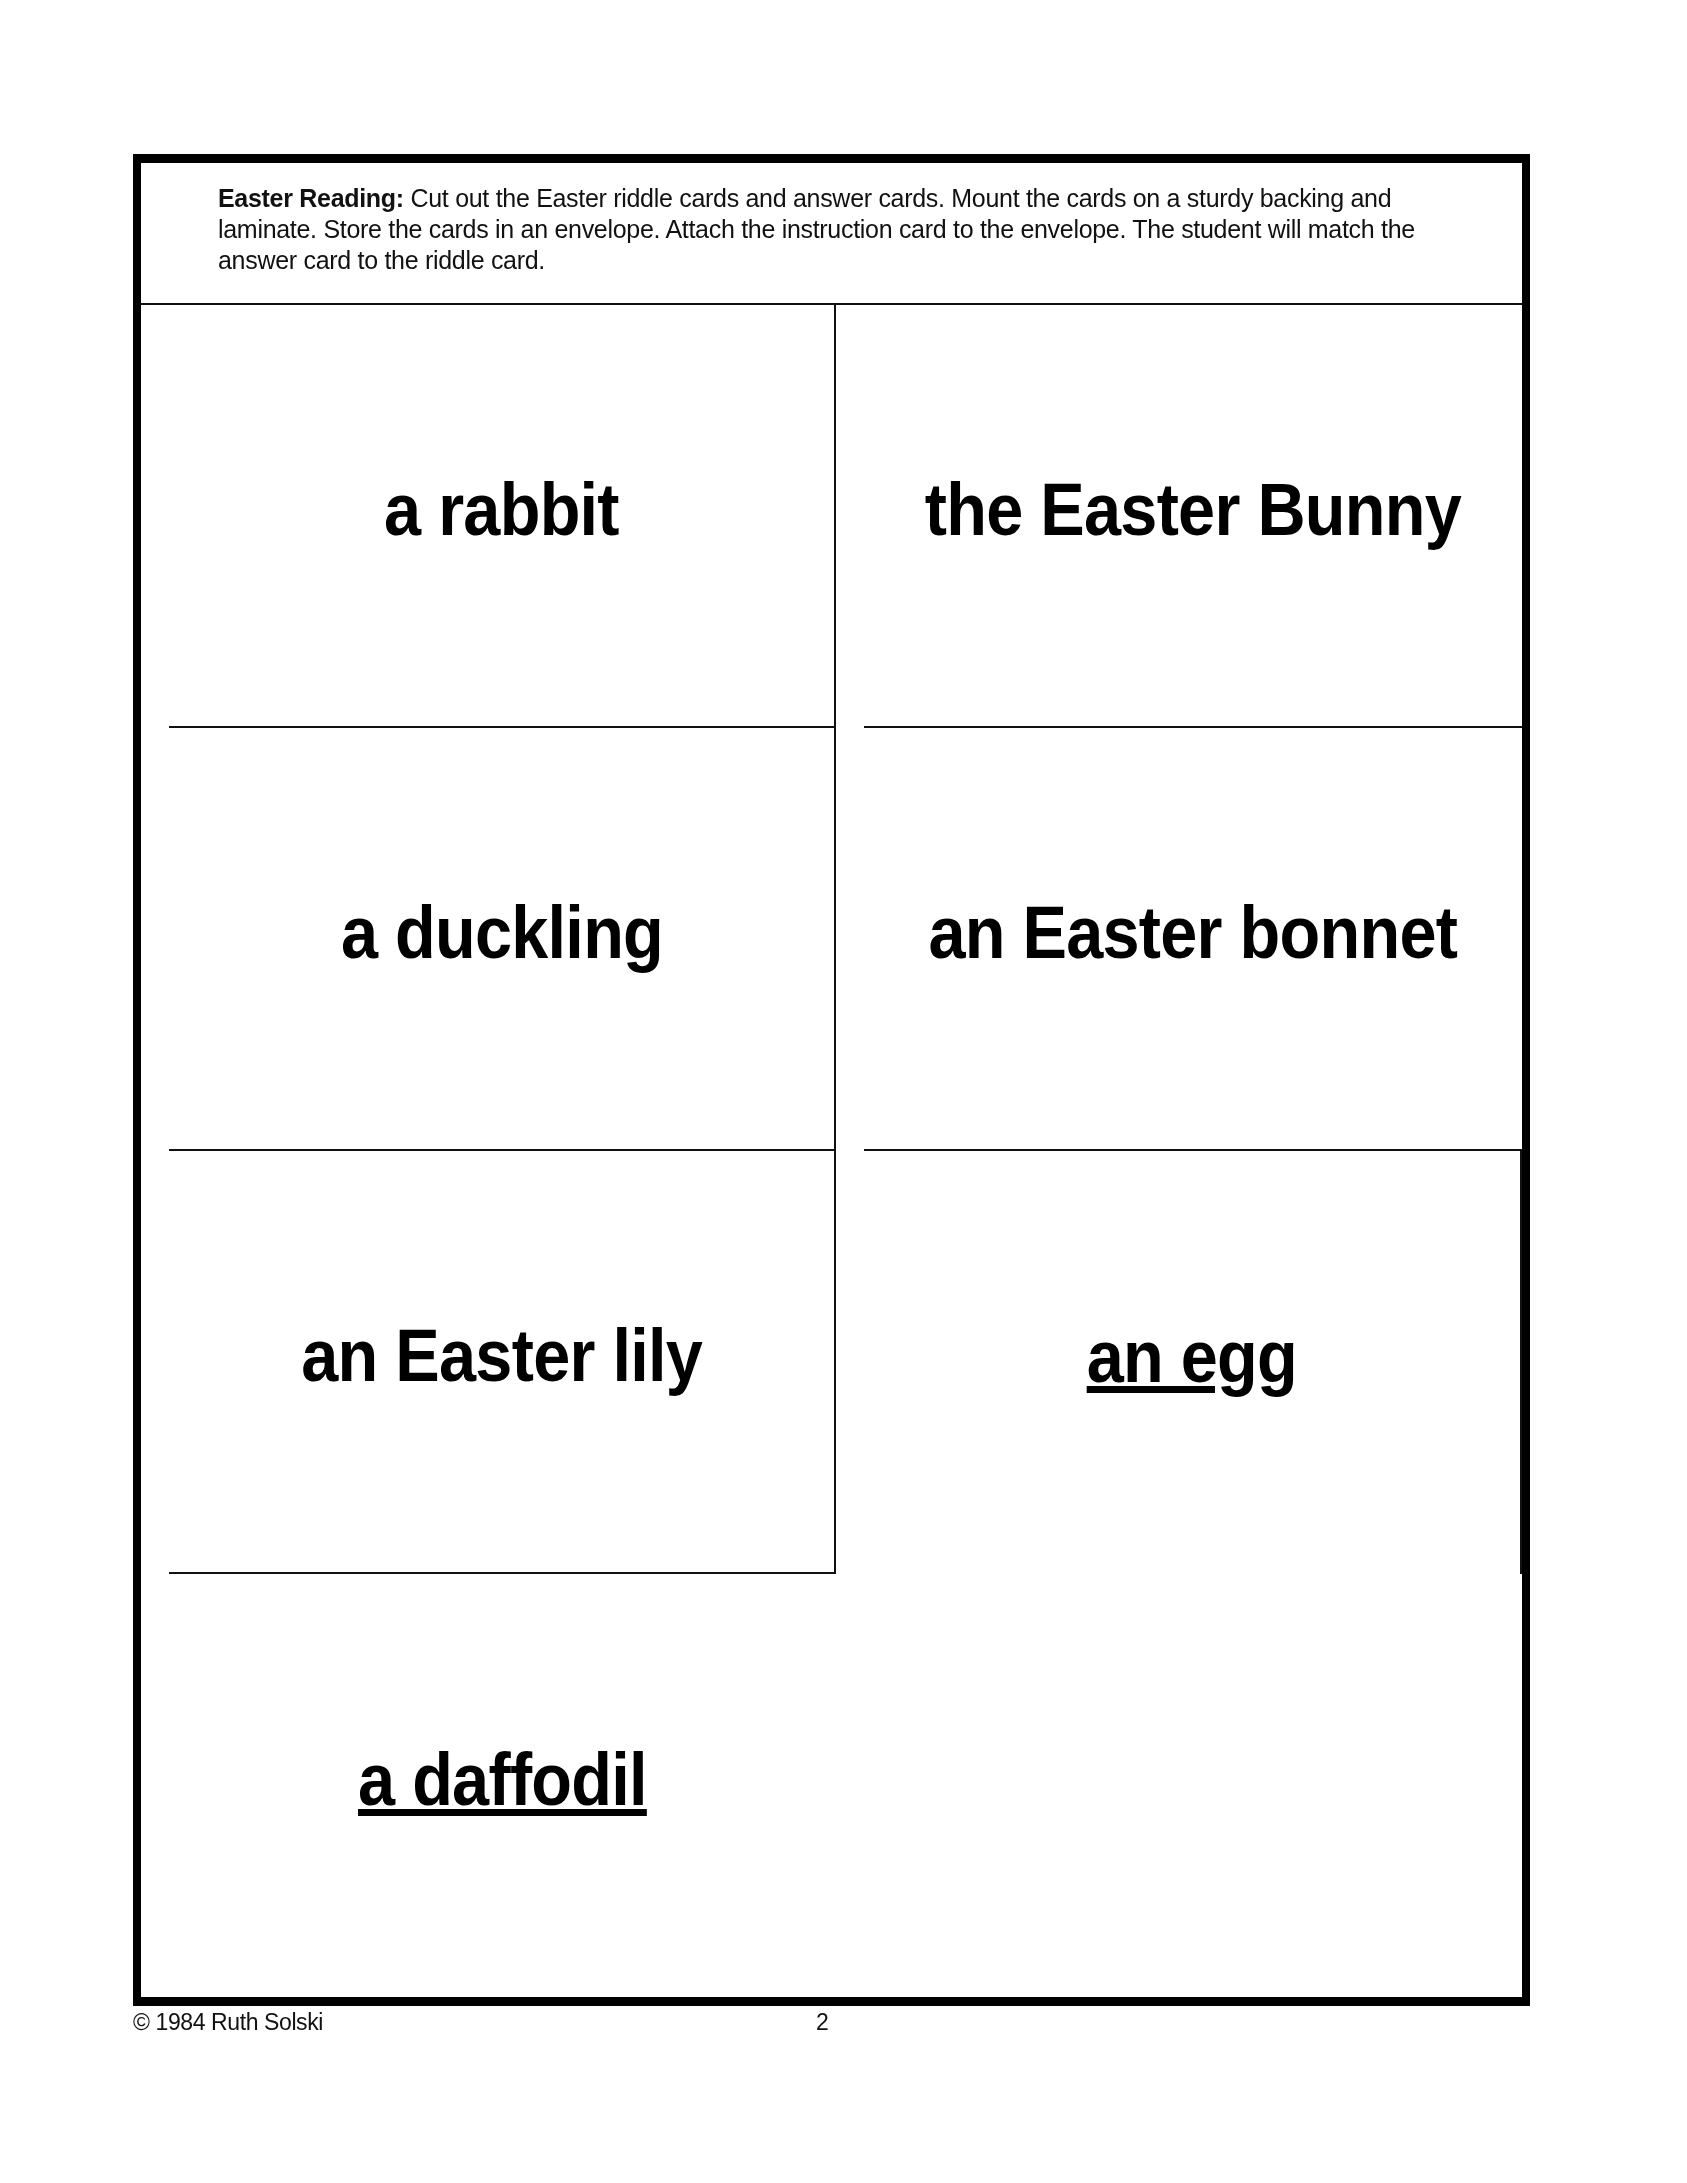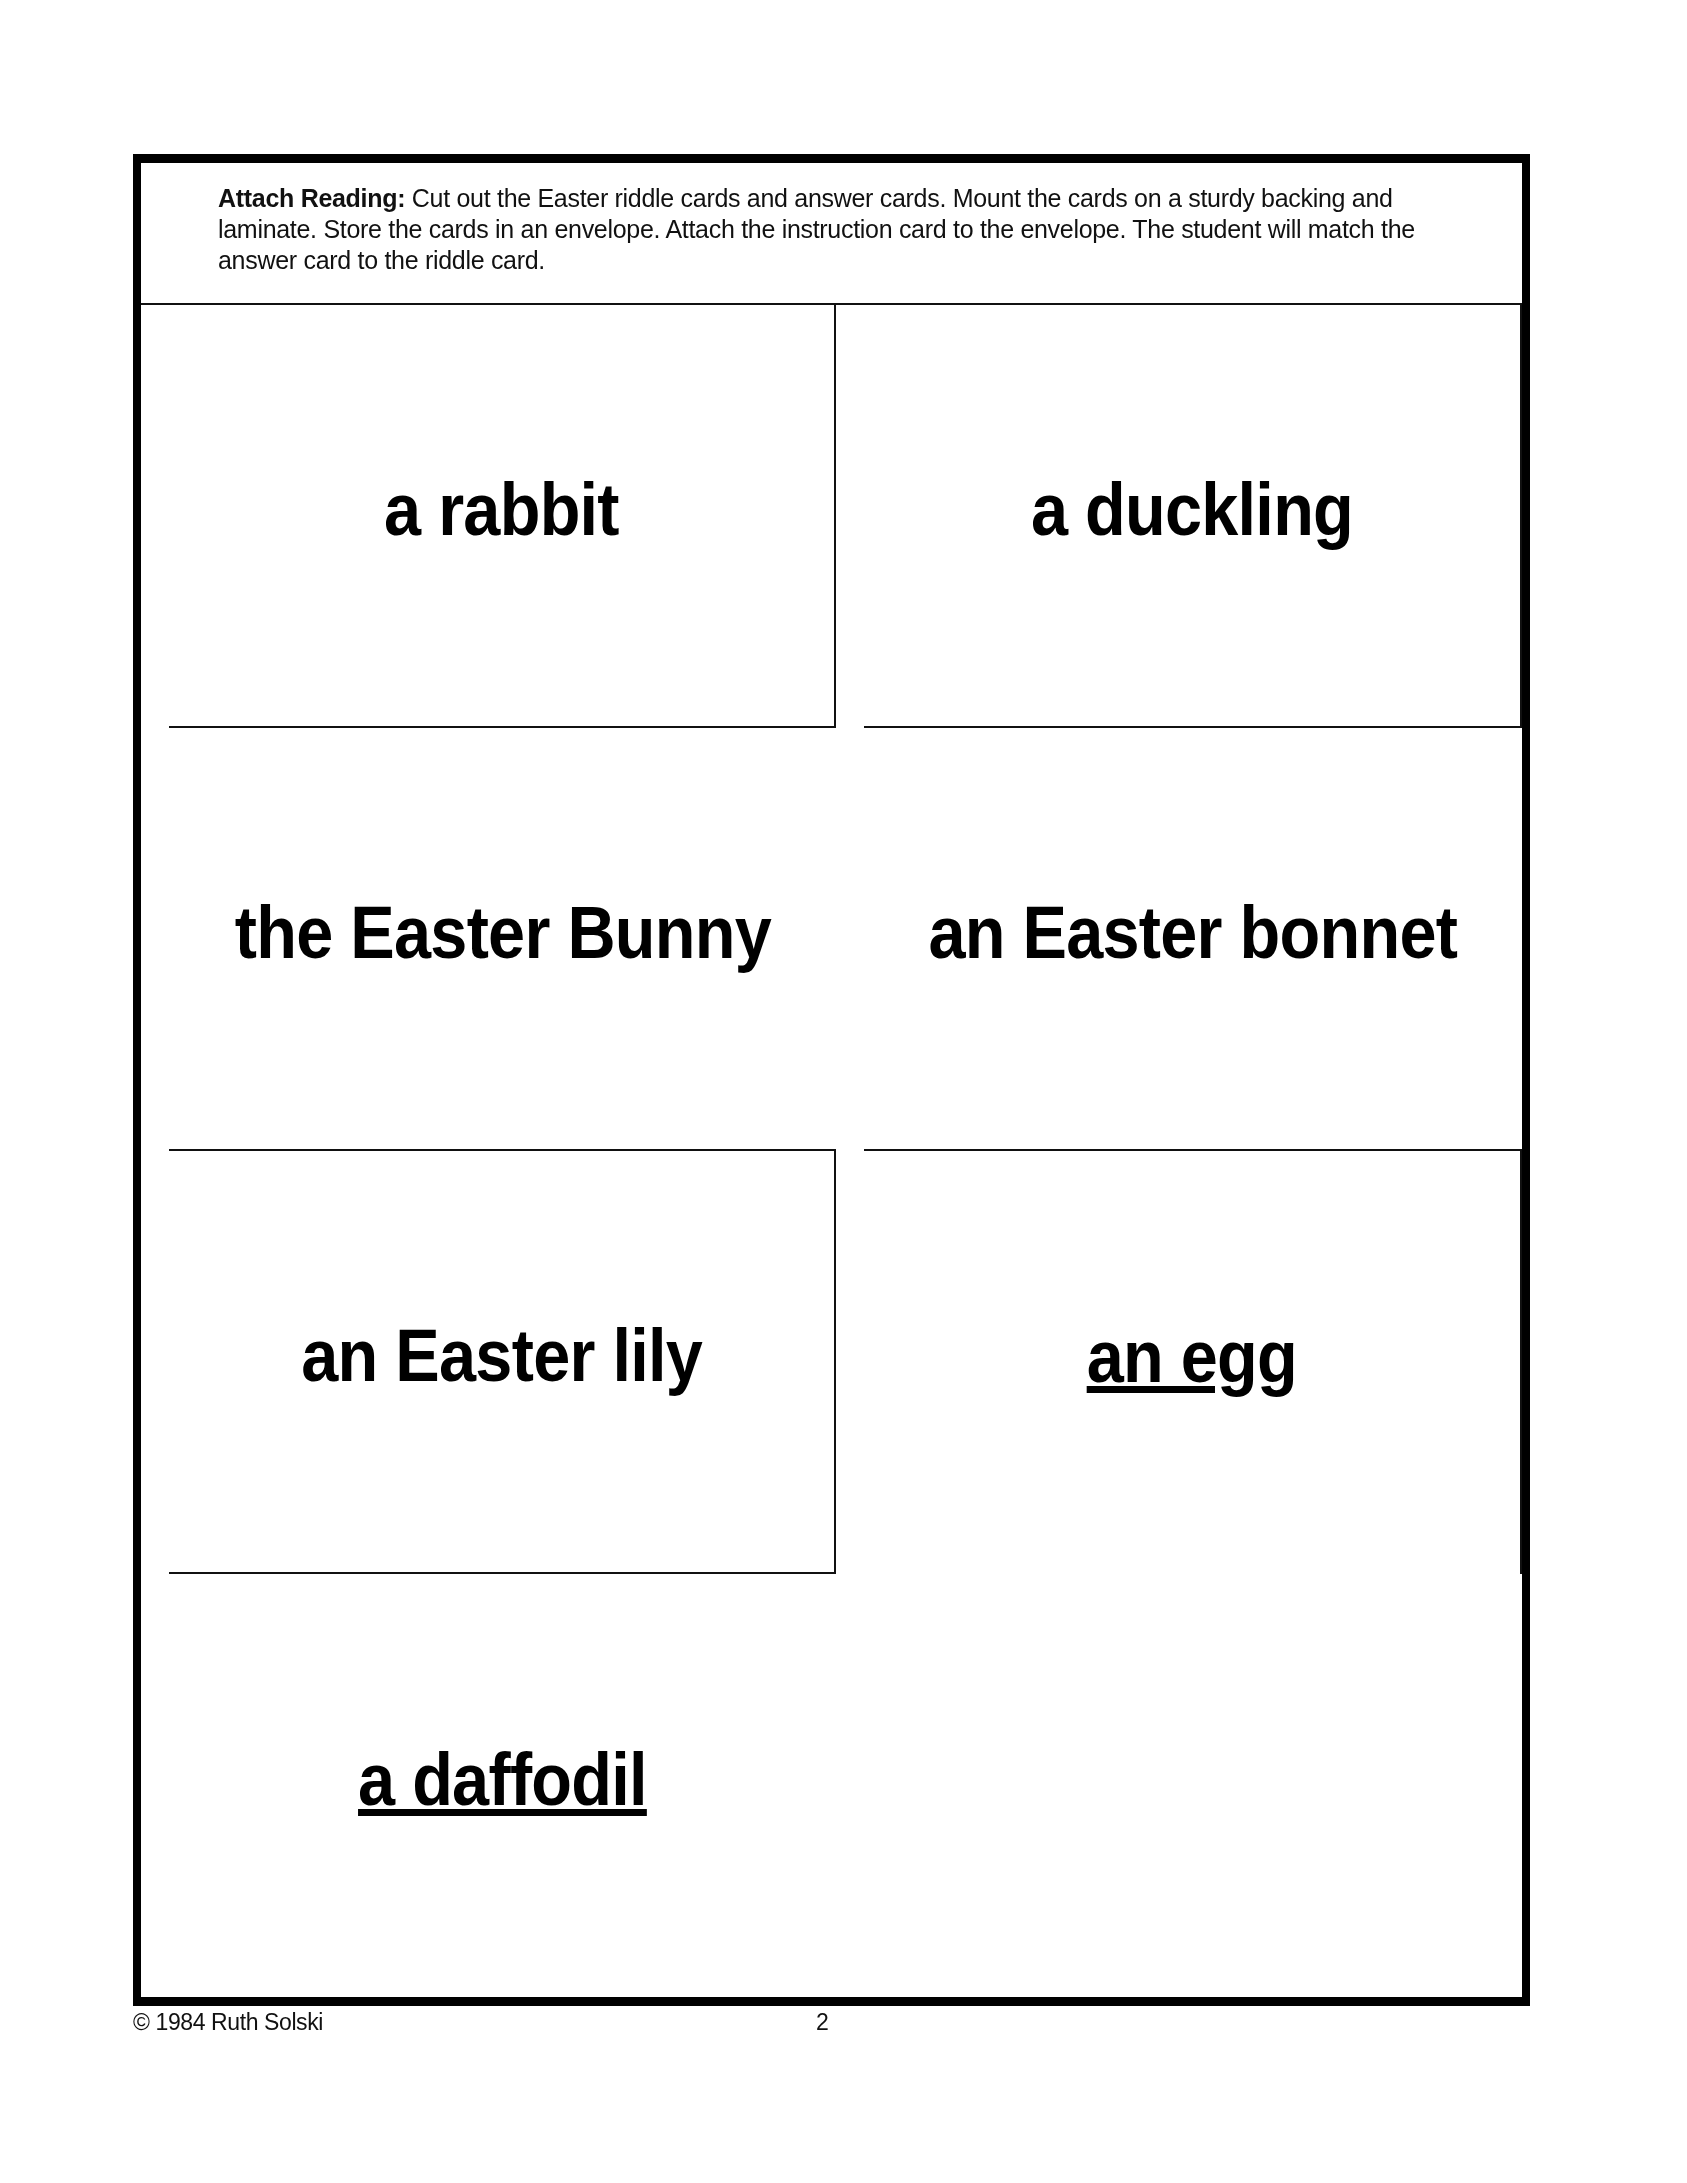--- a/index.html
+++ b/index.html
@@ -93,32 +93,32 @@
       top: 2009px;
       font-size: 23px;
       color: #111;
     }
   </style>
 </head>
 <body>
 
 <div class="sheet">
   <div class="instructions">
-    <span class="lead">Attach Reading:</span><span> Cut out the Easter riddle cards and answer cards. Mount the cards on a sturdy backing and laminate. Store the cards in an envelope. Attach the instruction card to the envelope. The student will match the answer card to the riddle card.</span>
+    <span class="lead">Easter Reading:</span><span> Cut out the Easter riddle cards and answer cards. Mount the cards on a sturdy backing and laminate. Store the cards in an envelope. Attach the instruction card to the envelope. The student will match the answer card to the riddle card.</span>
   </div>
 
   <div class="grid">
     <div class="card left">
       <span class="card-text">a rabbit</span>
     </div>
+    <div class="card">
+      <span class="card-text">the Easter Bunny</span>
+    </div>
     <div class="card left">
       <span class="card-text">a duckling</span>
-    </div>
-    <div class="card">
-      <span class="card-text">the Easter Bunny</span>
     </div>
     <div class="card">
       <span class="card-text">an Easter bonnet</span>
     </div>
     <div class="card left">
       <span class="card-text">an Easter lily</span>
     </div>
     <div class="card left last-row">
       <span class="card-text">an egg</span>
     </div>

